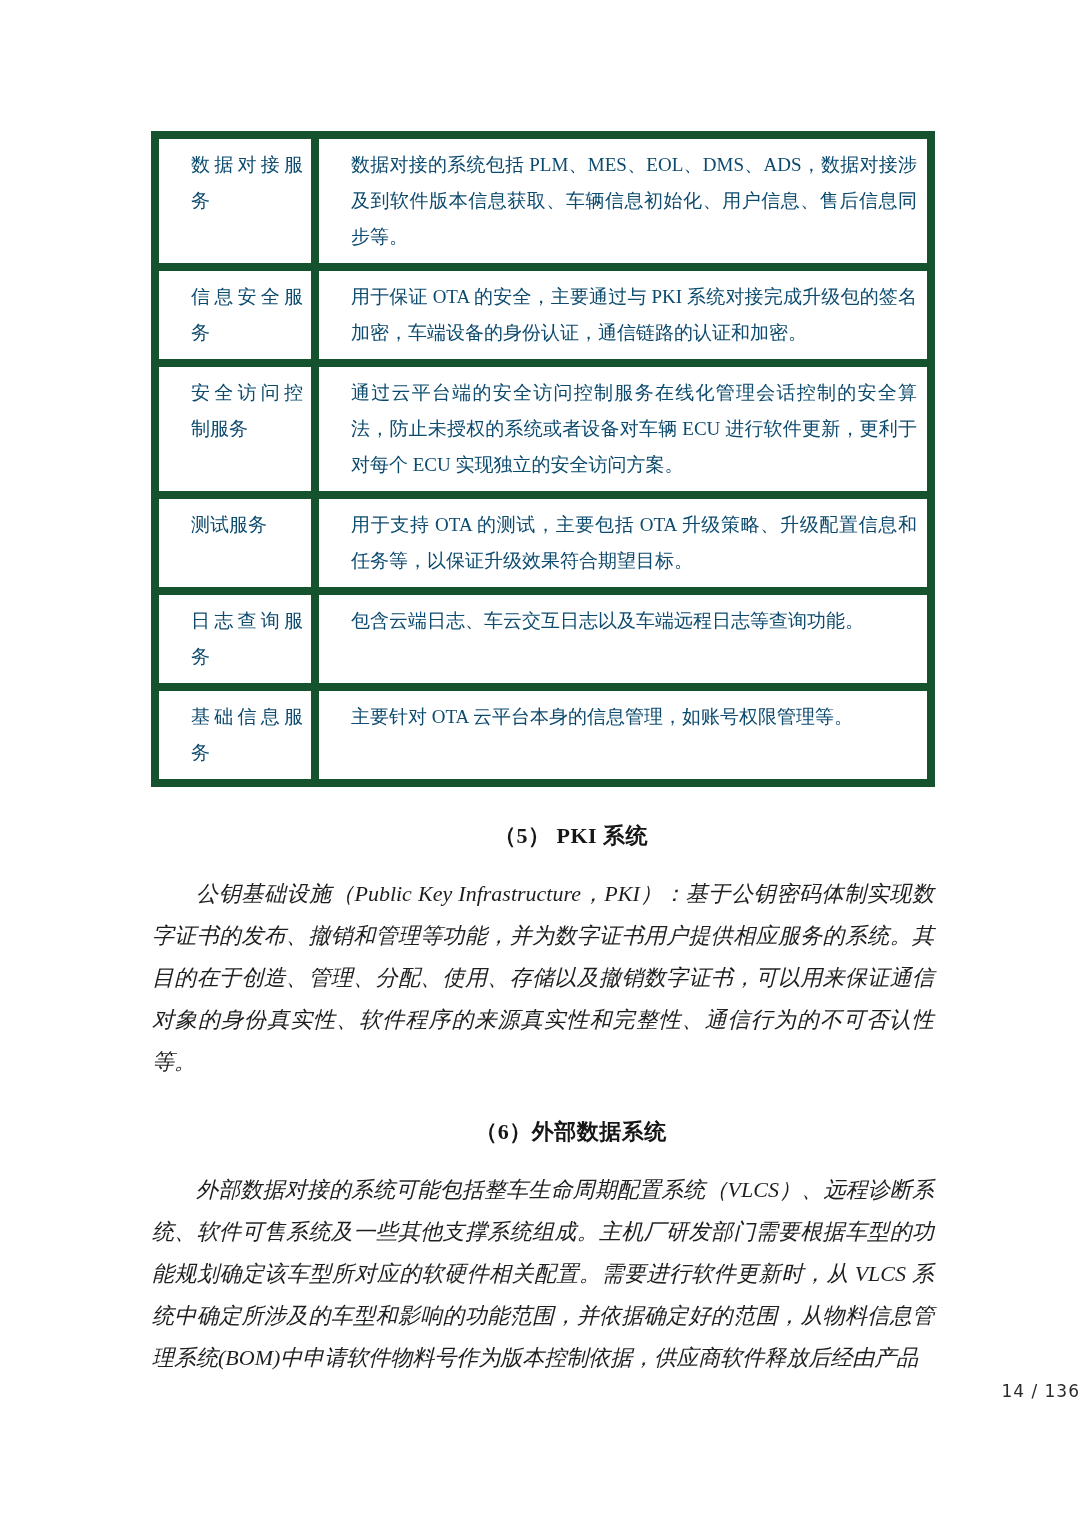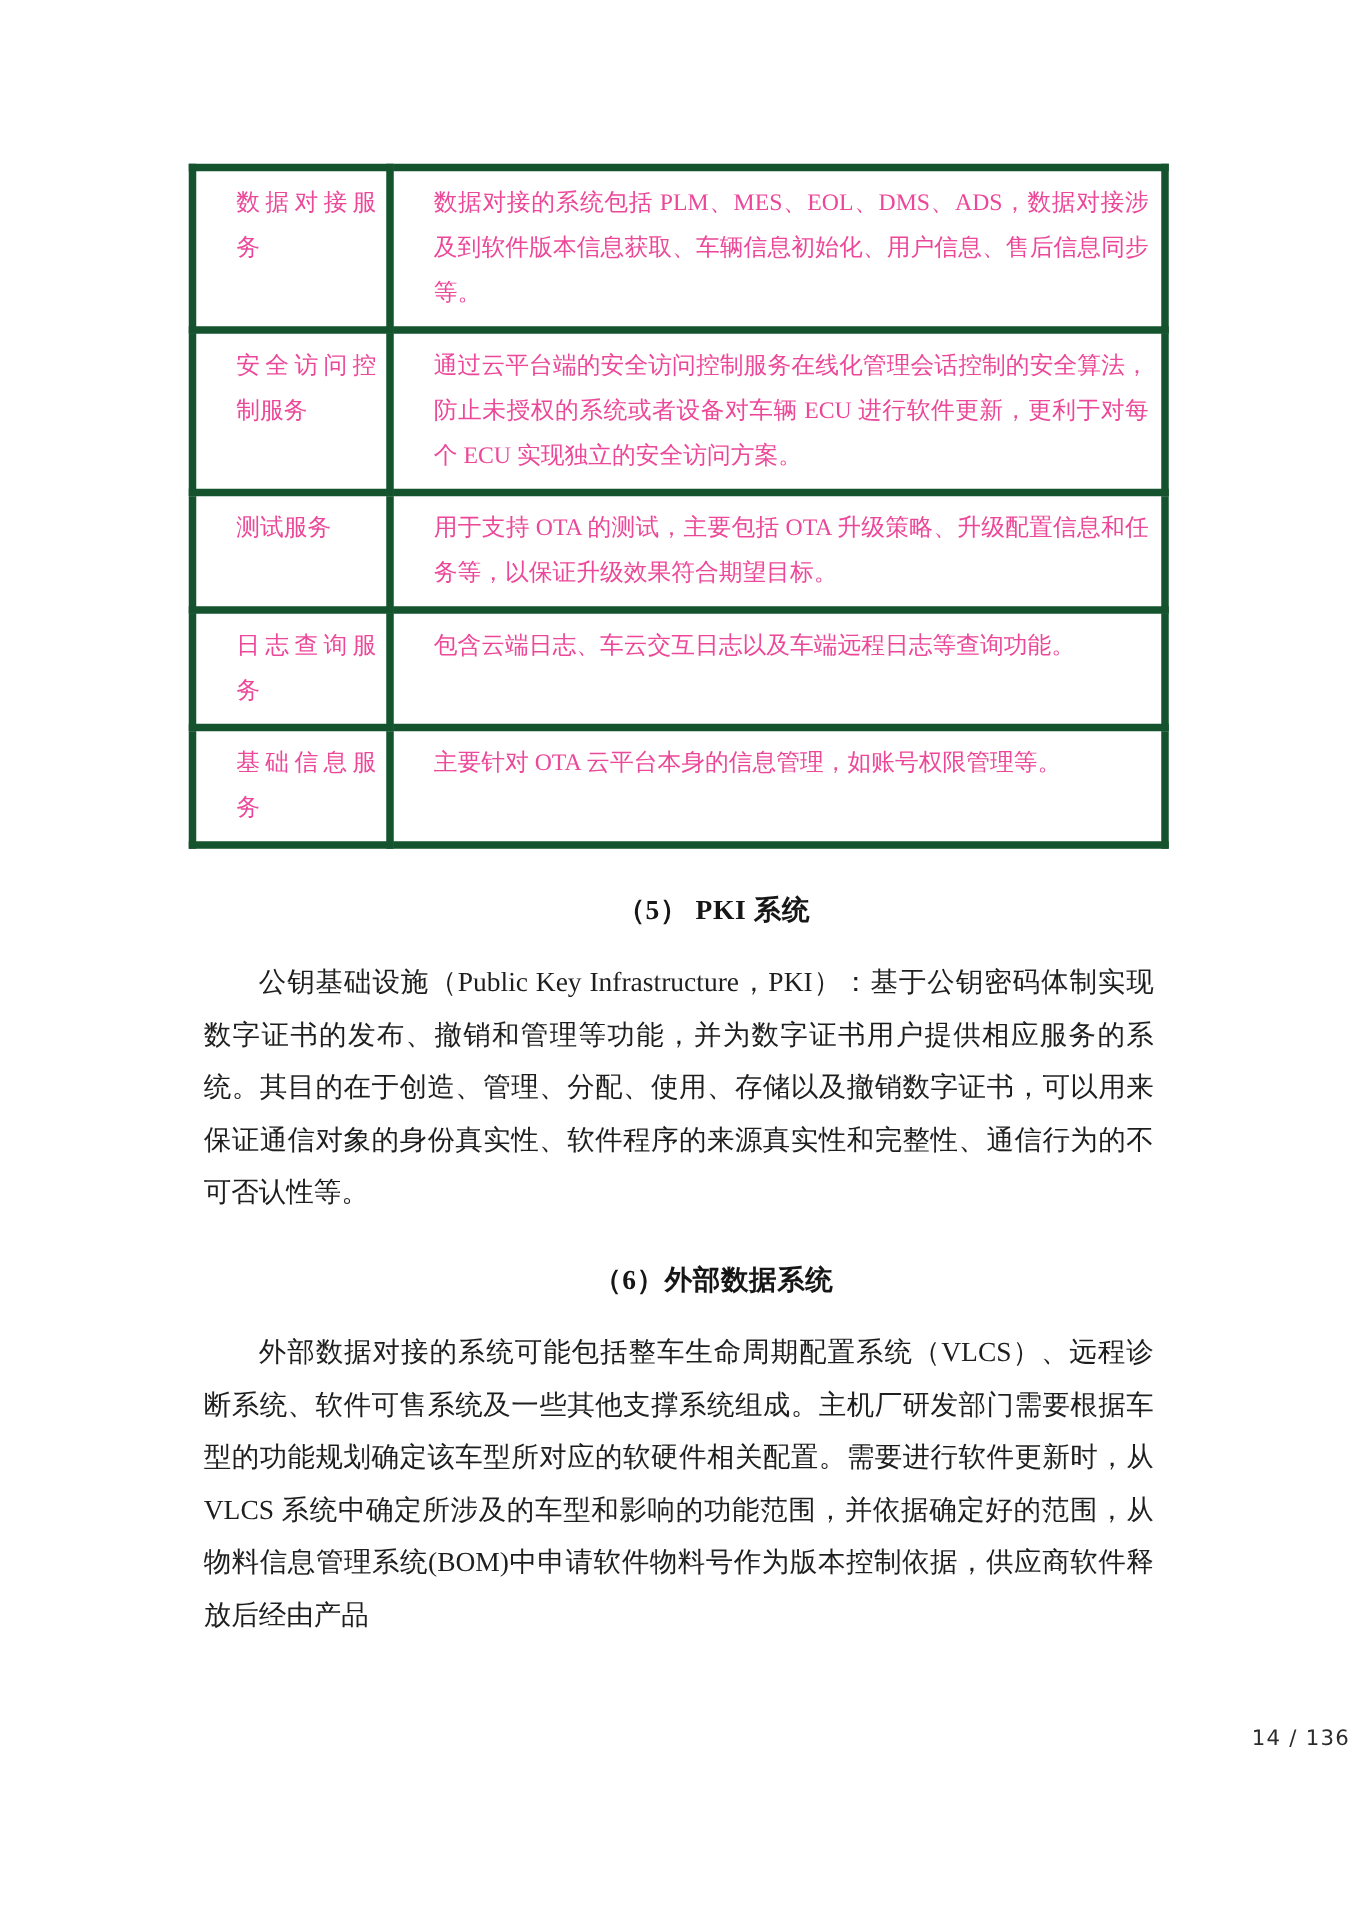--- a/index.html
+++ b/index.html
@@ -21,26 +21,26 @@
     left: 151px;
     top: 131px;
     width: 784px;
   }
   table.services {
     width: 100%;
     border-collapse: collapse;
     table-layout: fixed;
   }
   table.services td {
-    border: 6px solid #14532d;
+    border: 8px solid #14532d;
     font-size: 19px;
     line-height: 36px;
     vertical-align: top;
     text-align: justify;
-    color: #ec4899;
+    color: #0c4a6e;
     padding-left: 32px;
   }
   td.svc-label {
     width: 112px;
     padding: 8px 8px 8px 11px;
   }
   td.svc-desc {
     padding: 8px 10px 8px 12px;
     border-radius: 25px;
   }
@@ -50,26 +50,27 @@
   h3.sec-heading {
     font-size: 22px;
     font-weight: bold;
     color: #161616;
     margin: 34px 0 22px 0;
     padding-left: 56px;
     letter-spacing: 0.5px;
     text-align: center;
   }
   p.body-par {
-    margin: 12px;
+    margin: 1px;
     font-size: 22px;
     line-height: 42px;
     text-align: justify;
     text-indent: 2em;
     color: #1e1e1e;
+    font-style: italic;
   }
   .page-footer {
     position: absolute;
     top: 1381px;
     left: 0;
     width: 100%;
     text-align: right;
     font-family: "DejaVu Sans", "Liberation Sans", sans-serif;
     font-size: 17px;
     color: #2b2b2b;
@@ -80,20 +81,24 @@
 <body>
 
 <div class="page">
   <div class="content">
 
     <table class="services">
       <tbody>
         <tr>
           <td class="svc-label">数据对接服务</td>
           <td class="svc-desc">数据对接的系统包括 PLM、MES、EOL、DMS、ADS，数据对接涉及到软件版本信息获取、车辆信息初始化、用户信息、售后信息同步等。</td>
+        </tr>
+        <tr>
+          <td class="svc-label">信息安全服务</td>
+          <td class="svc-desc">用于保证 OTA 的安全，主要通过与 PKI 系统对接完成升级包的签名加密，车端设备的身份认证，通信链路的认证和加密。</td>
         </tr>
         <tr>
           <td class="svc-label">安全访问控制服务</td>
           <td class="svc-desc">通过云平台端的安全访问控制服务在线化管理会话控制的安全算法，防止未授权的系统或者设备对车辆 ECU 进行软件更新，更利于对每个 ECU 实现独立的安全访问方案。</td>
         </tr>
         <tr>
           <td class="svc-label">测试服务</td>
           <td class="svc-desc">用于支持 OTA 的测试，主要包括 OTA 升级策略、升级配置信息和任务等，以保证升级效果符合期望目标。</td>
         </tr>
         <tr>

